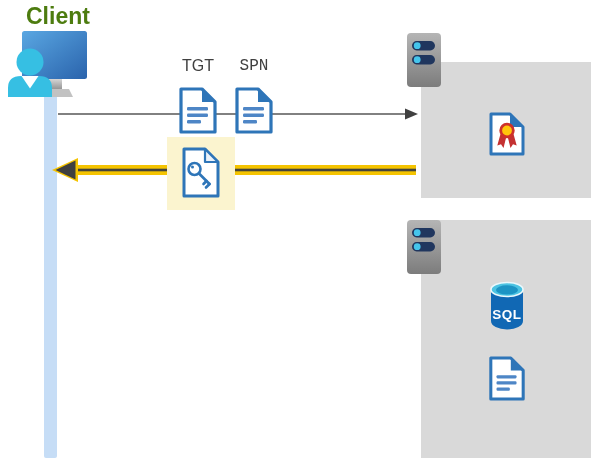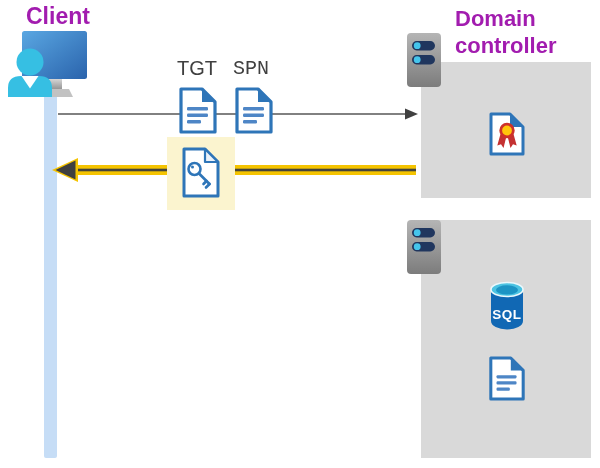--- a/index.html
+++ b/index.html
@@ -1,25 +1,25 @@
 <!DOCTYPE html>
 <html><head>
 <meta charset="utf-8">
 <style>
   html,body{margin:0;padding:0;background:#fff;}
   .canvas{
     position:relative;width:600px;height:468px;background:#ffffff;overflow:hidden;
     font-family:"Liberation Sans","DejaVu Sans",sans-serif;
   }
   .abs{position:absolute;}
-  .title{font-weight:bold;color:#a21caf;}
+  .title{font-weight:bold;color:#4d7c0f;}
   .client-title{left:26px;top:3px;font-size:23px;}
   .dc-title{left:455px;top:5px;width:122px;font-size:22px;line-height:27px;}
   .linux-title{left:456px;top:228px;font-size:22px;white-space:nowrap;}
-  .ticket-label{top:57px;width:42px;font-size:20px;color:#404040;}
+  .ticket-label{top:57px;width:42px;text-align:center;font-size:16px;color:#404040;}
   .tgt-label{left:177px;}
   .spn-label{left:233px;font-family:Liberation Mono, monospace;}
   .keytab-label{left:421px;top:409px;width:170px;text-align:center;font-size:22px;color:#3d3d3d;}
   .panel{background:#D9D9D9;z-index:1;}
   .dc-panel{left:421px;top:62px;width:170px;height:136px;}
   .linux-panel{left:421px;top:220px;width:170px;height:238px;}
   .lifeline{left:44px;top:86px;width:13px;height:372px;background:#C6DDF6;border-radius:2px;z-index:1;}
   .highlight{left:167px;top:137px;width:68px;height:73px;background:#FBF4CF;z-index:4;}
   .z2{z-index:2;} .z3{z-index:3;} .z5{z-index:5;}
 </style>
@@ -27,21 +27,20 @@
 <body>
 
 <div class="canvas">
 
   <div class="abs lifeline"></div>
 
   <div class="abs panel dc-panel"></div>
   <div class="abs panel linux-panel"></div>
 
   <div class="abs title client-title">Client</div>
-  <div class="abs title dc-title">Domain controller</div>
   <div class="abs title linux-title">Linux server</div>
 
   <div class="abs ticket-label tgt-label">TGT</div>
   <div class="abs ticket-label spn-label">SPN</div>
 
   <svg class="abs z2" style="left:0;top:26px;" width="100" height="76" viewBox="0 0 100 76">
     <defs>
       <linearGradient id="monGrad" x1="0" y1="0" x2="1" y2="1">
         <stop offset="0" stop-color="#5AA7E2"></stop>
           <stop offset="1" stop-color="#2A63AC"></stop>

